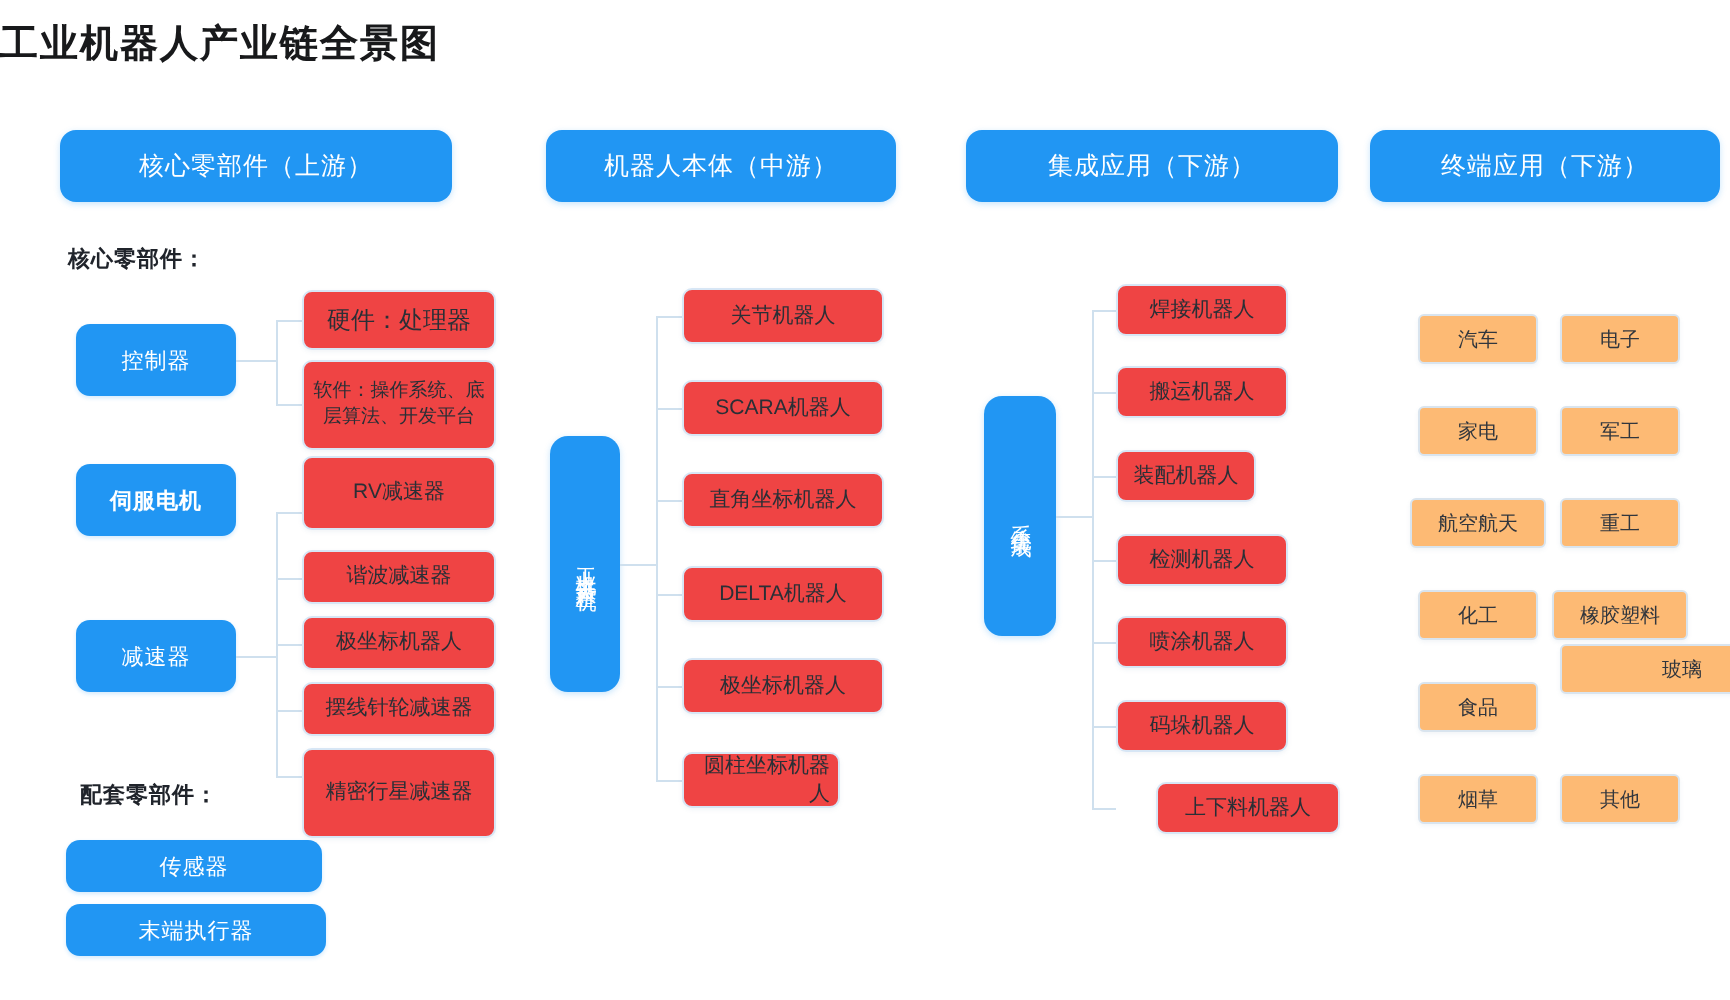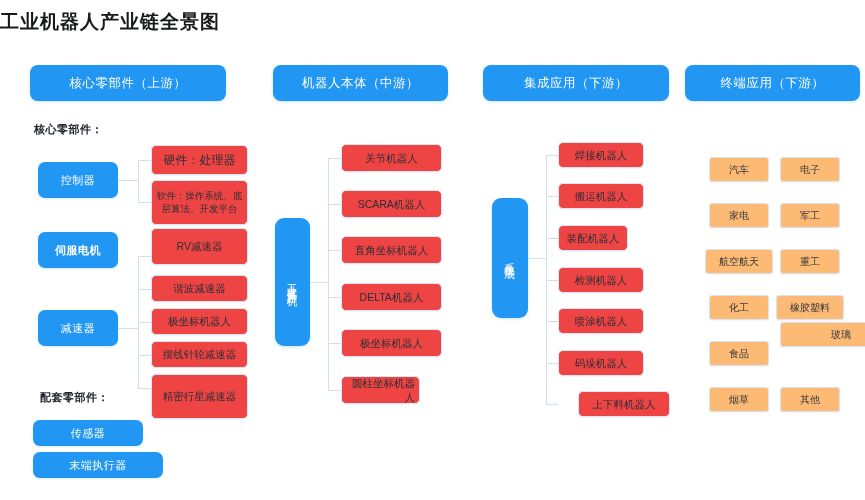--- a/index.html
+++ b/index.html
@@ -162,21 +162,21 @@
   </div>
   <div class="card" style="left:151px;top:341px;width:97px;height:27px;">
     <span>摆线针轮减速器</span>
   </div>
   <div class="card" style="left:151px;top:374px;width:97px;height:45px;">
     <span>精密行星减速器</span>
   </div>
 
   <div class="caption" style="left:40px;top:390px;">配套零部件：</div>
 
-  <div class="bluebox" style="left:33px;top:420px;width:110px;height:26px;">
+  <div class="bluebox" style="left:33px;top:420px;width:128px;height:26px;">
     <span>传感器</span>
   </div>
   <div class="bluebox" style="left:33px;top:452px;width:130px;height:26px;">
     <span>末端执行器</span>
   </div>
 
   <div class="vbox" style="left:275px;top:218px;width:35px;height:128px;">
     <span>工业机器人整机</span>
   </div>
   <div class="ln lnh" style="left:310px;top:282px;width:18px;"></div>

